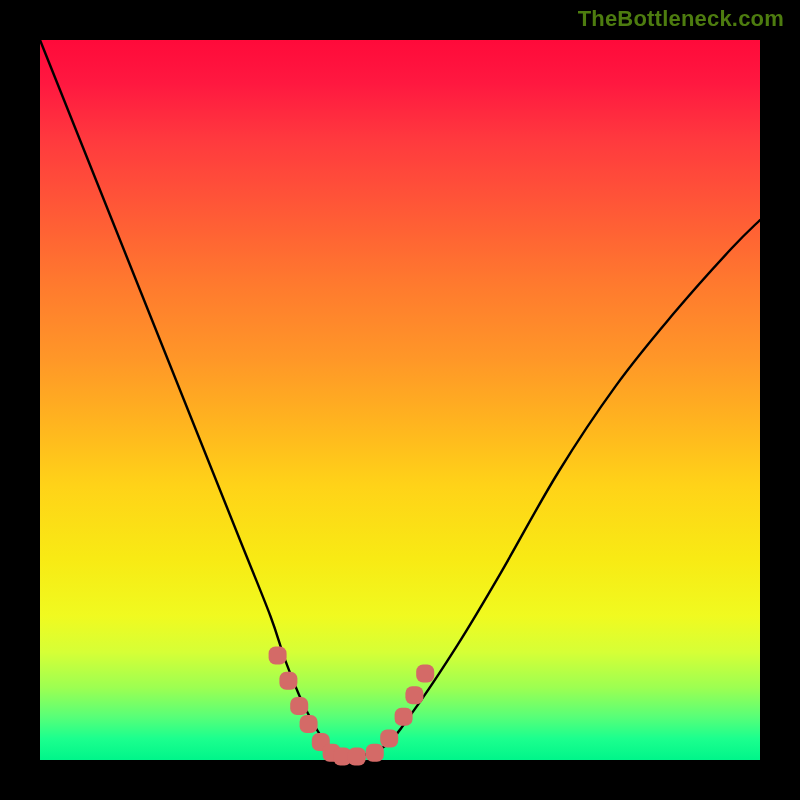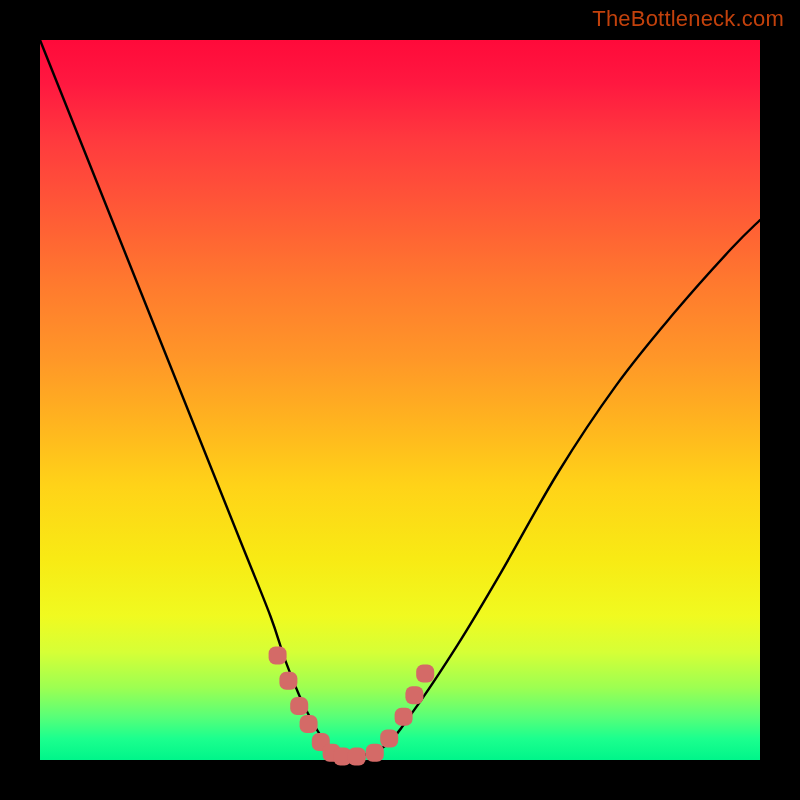--- a/index.html
+++ b/index.html
@@ -42,23 +42,23 @@
       #9cff52 90%,
       #58ff78 94%,
       #1cff8e 97%,
       #00f58a 100%
     );
   }
   .watermark {
     position: absolute;
     top: 6px;
     right: 16px;
-    color: #c2410c;
+    color: #4d7c0f;
     font-size: 22px;
-    font-weight: 400;
+    font-weight: 700;
     letter-spacing: 0.2px;
     user-select: none;
   }
   svg.curve {
     position: absolute;
     left: 0;
     top: 0;
     width: 720px;
     height: 720px;
     overflow: visible;

